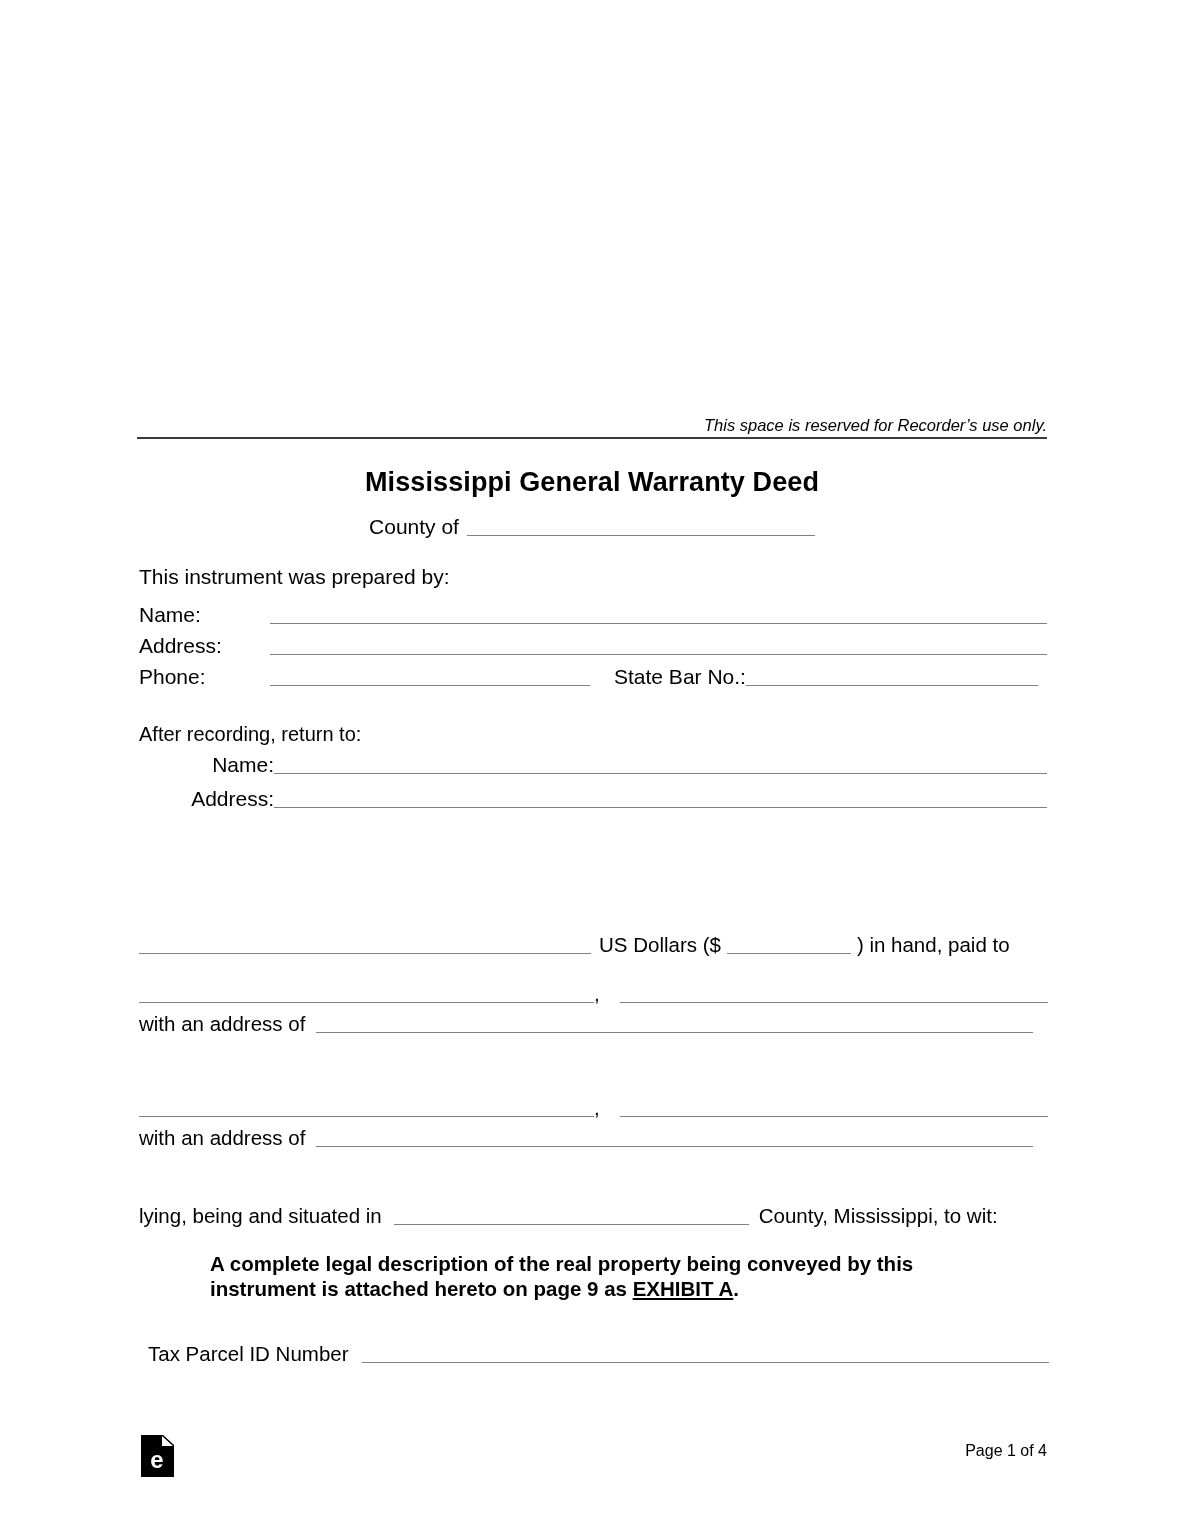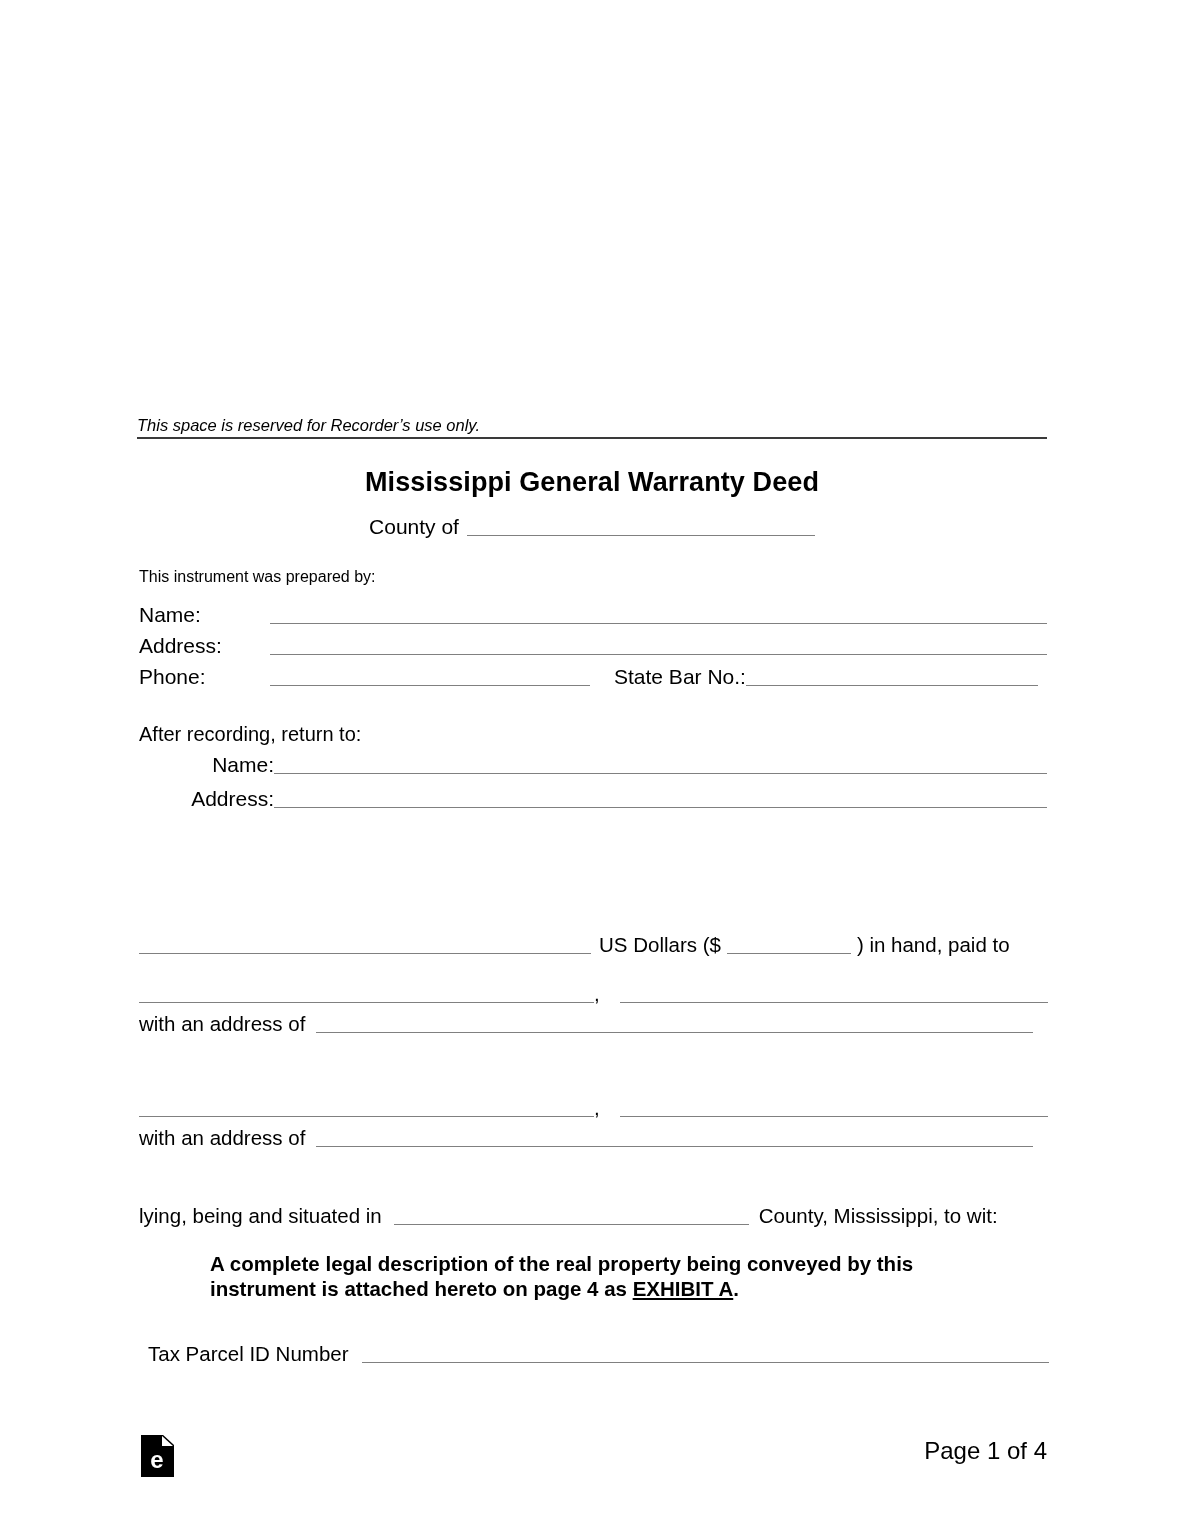--- a/index.html
+++ b/index.html
@@ -26,21 +26,21 @@
     height: 1em;
     margin-bottom: -2px;
   }
 
   
   .recorder-note {
     position: absolute;
     left: 137px;
     top: 415px;
     width: 910px;
-    text-align: left;
+    text-align: right;
     font-style: italic;
     font-size: 16.5px;
     line-height: 20px;
     color: #000;
   }
   .recorder-hr {
     position: absolute;
     left: 137px;
     top: 437px;
     width: 910px;
@@ -75,21 +75,21 @@
   .county-line .rule {
     width: 348px;
     margin-left: 8px;
   }
 
   
   .prepared-by {
     position: absolute;
     left: 139px;
     top: 563px;
-    font-size: 16px;
+    font-size: 21px;
     line-height: 28px;
   }
   .field-row {
     position: absolute;
     left: 139px;
     font-size: 21px;
     line-height: 28px;
     white-space: nowrap;
   }
   .field-label {
@@ -136,21 +136,21 @@
     position: absolute;
     left: 141px;
     top: 1435px;
     width: 33px;
     height: 42px;
   }
   .page-num {
     position: absolute;
     right: 140px;
     top: 1438px;
-    font-size: 24px;
+    font-size: 16px;
     line-height: 26px;
     text-align: right;
   }
 </style>
 </head>
 <body>
 
 <div id="page">
 
   <div class="recorder-note">This space is reserved for Recorder’s use only.</div>
@@ -208,21 +208,21 @@
     <span>with an address of</span><span class="rule" style="width:717px; margin-left:11px;"></span>
   </div>
 
 
   <div class="body-line" style="top:1202px;">
     <span>lying, being and situated in</span><span class="rule" style="width:355px; margin-left:12px;"></span><span style="display:inline-block;width:10px;"></span><span>County, Mississippi, to wit:</span>
   </div>
 
   <div class="exhibit">
     <div>A complete legal description of the real property being conveyed by this</div>
-    <div class="last-line"><span>instrument is attached hereto on page 4 as </span><span class="u">EXHIBIT A</span><span>.</span></div>
+    <div class="last-line"><span>instrument is attached hereto on page 9 as </span><span class="u">EXHIBIT A</span><span>.</span></div>
   </div>
 
   <div class="body-line" style="top:1340px;margin-left:9px;">
     <span>Tax Parcel ID Number</span><span class="rule" style="width:687px; margin-left:13px;"></span>
   </div>
 
   <div class="logo">
     <svg width="33" height="42" viewBox="0 0 33 42" xmlns="http://www.w3.org/2000/svg">
       <path d="M0 0 H21 L33 11 V42 H0 Z" fill="#000000"></path>
       <path d="M21 0 L33 11 H21 Z" fill="#ffffff"></path>

